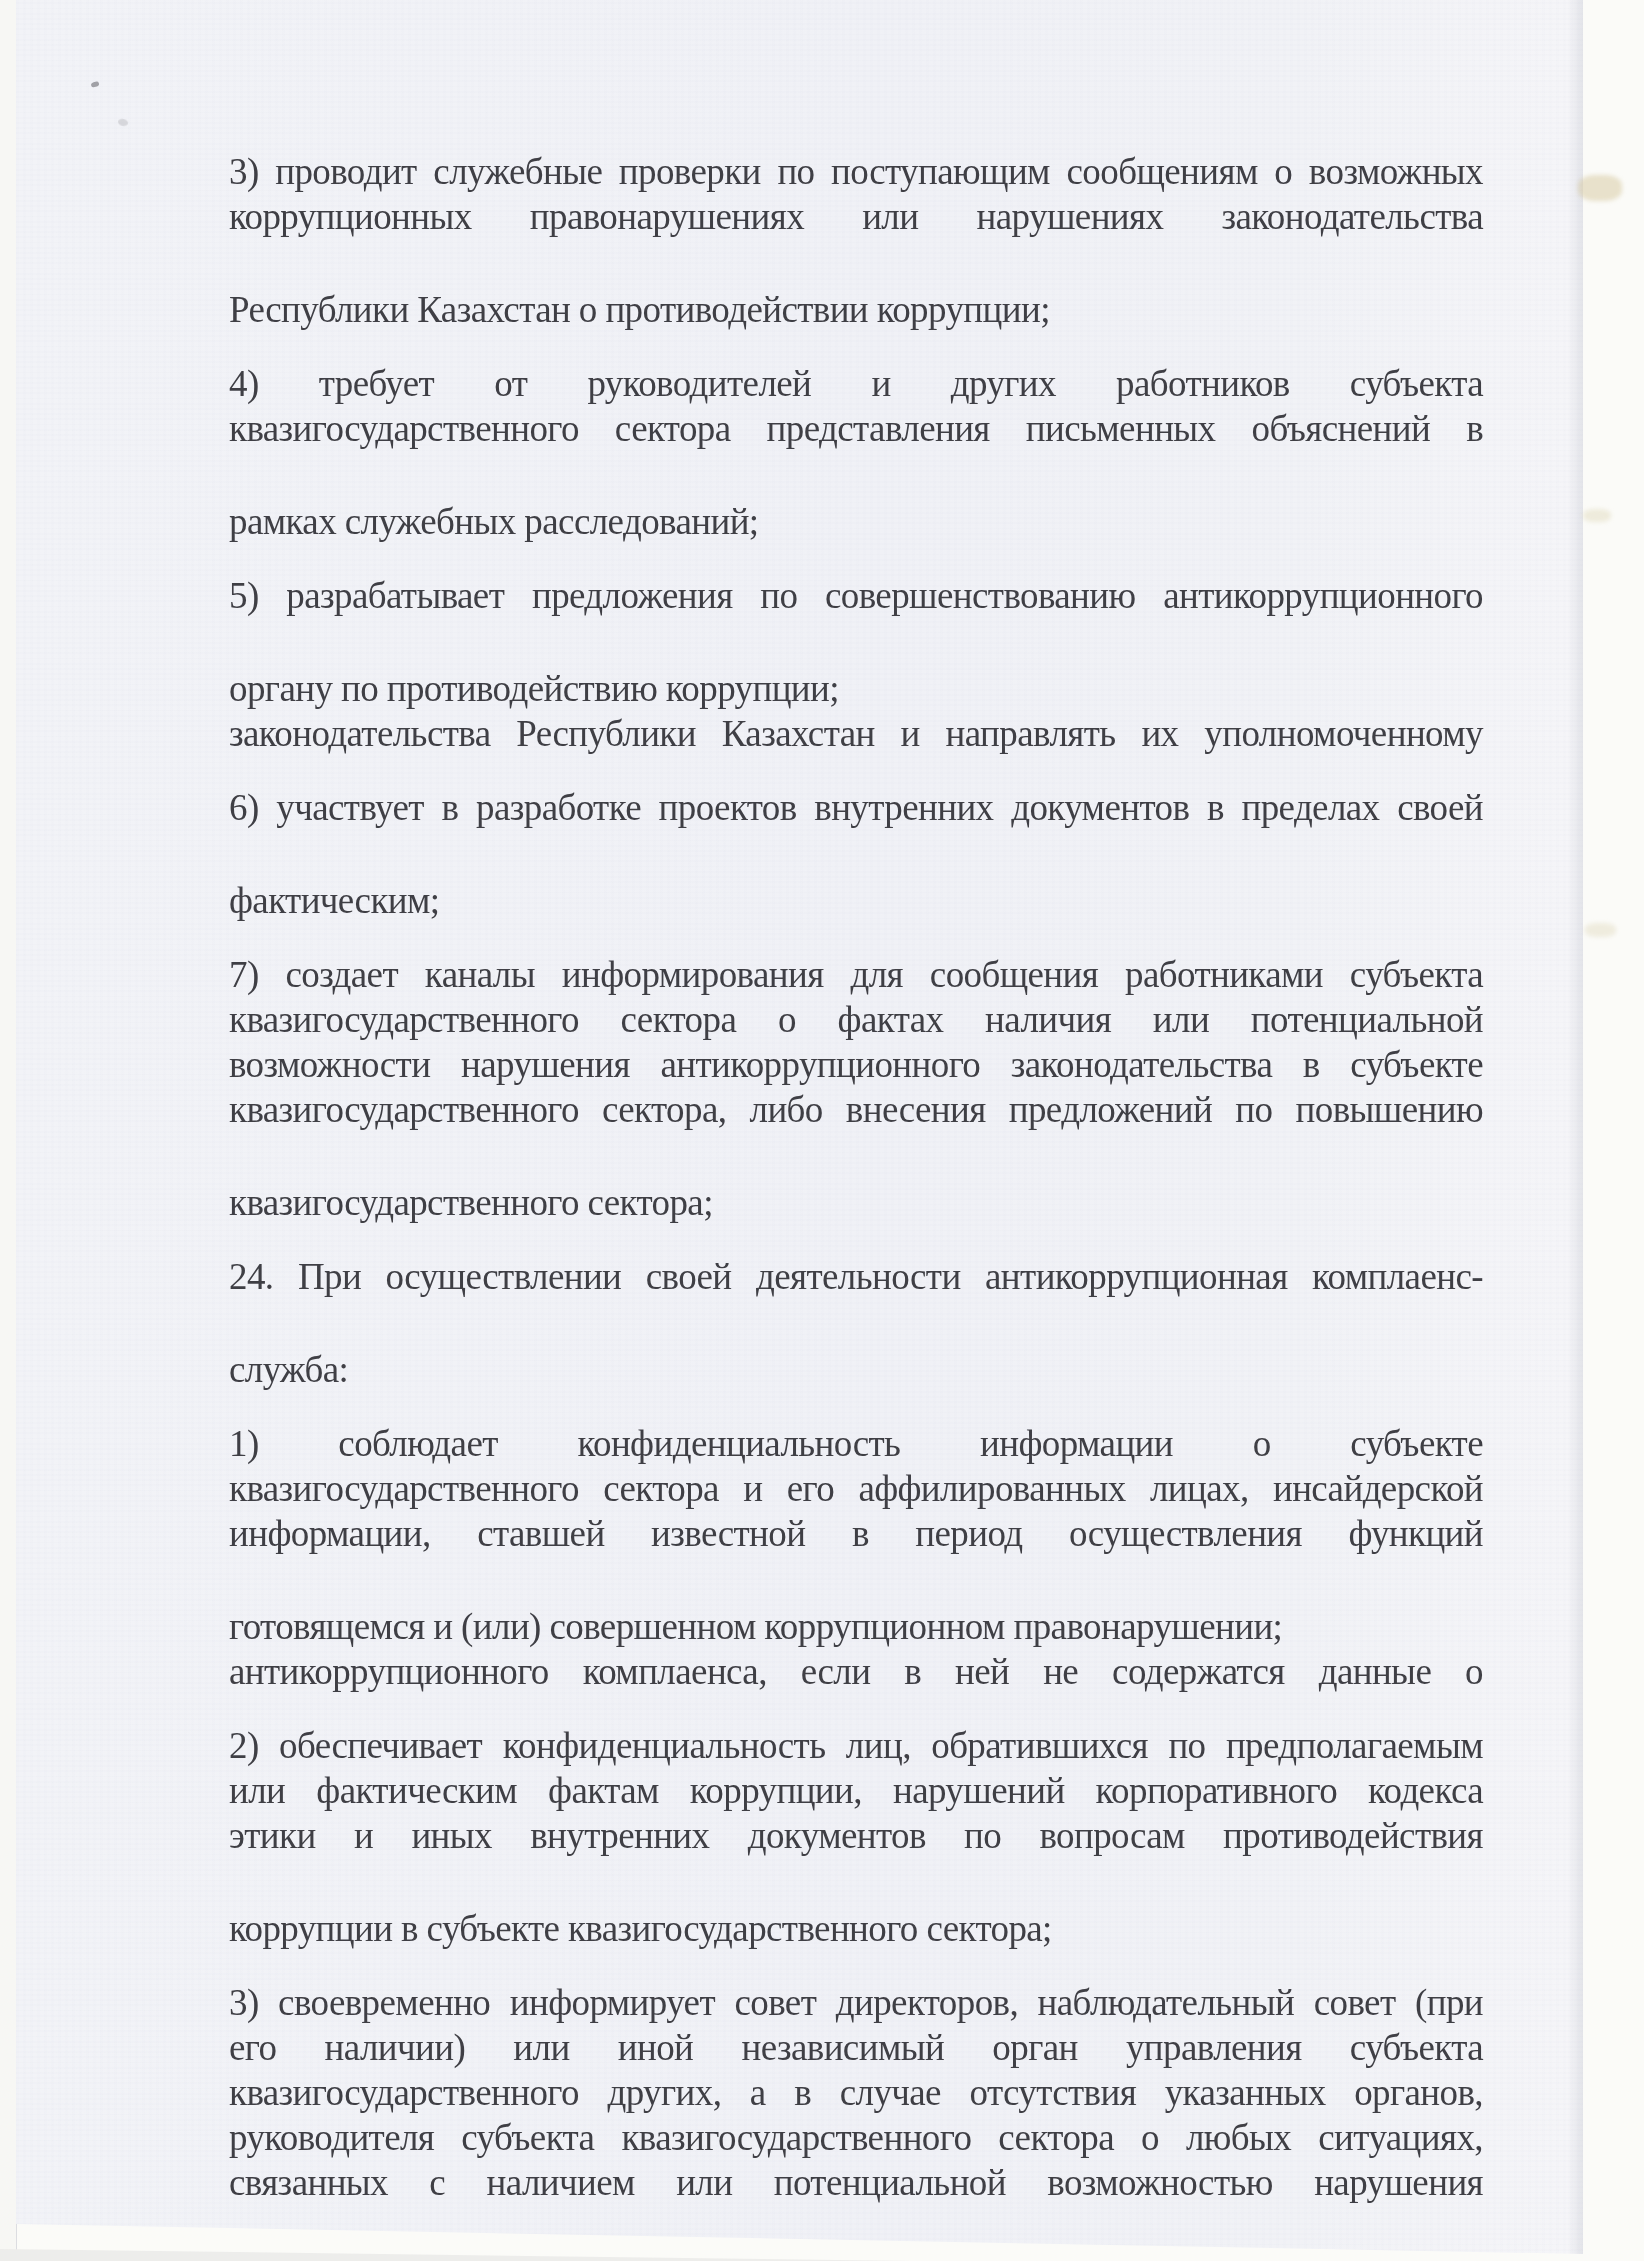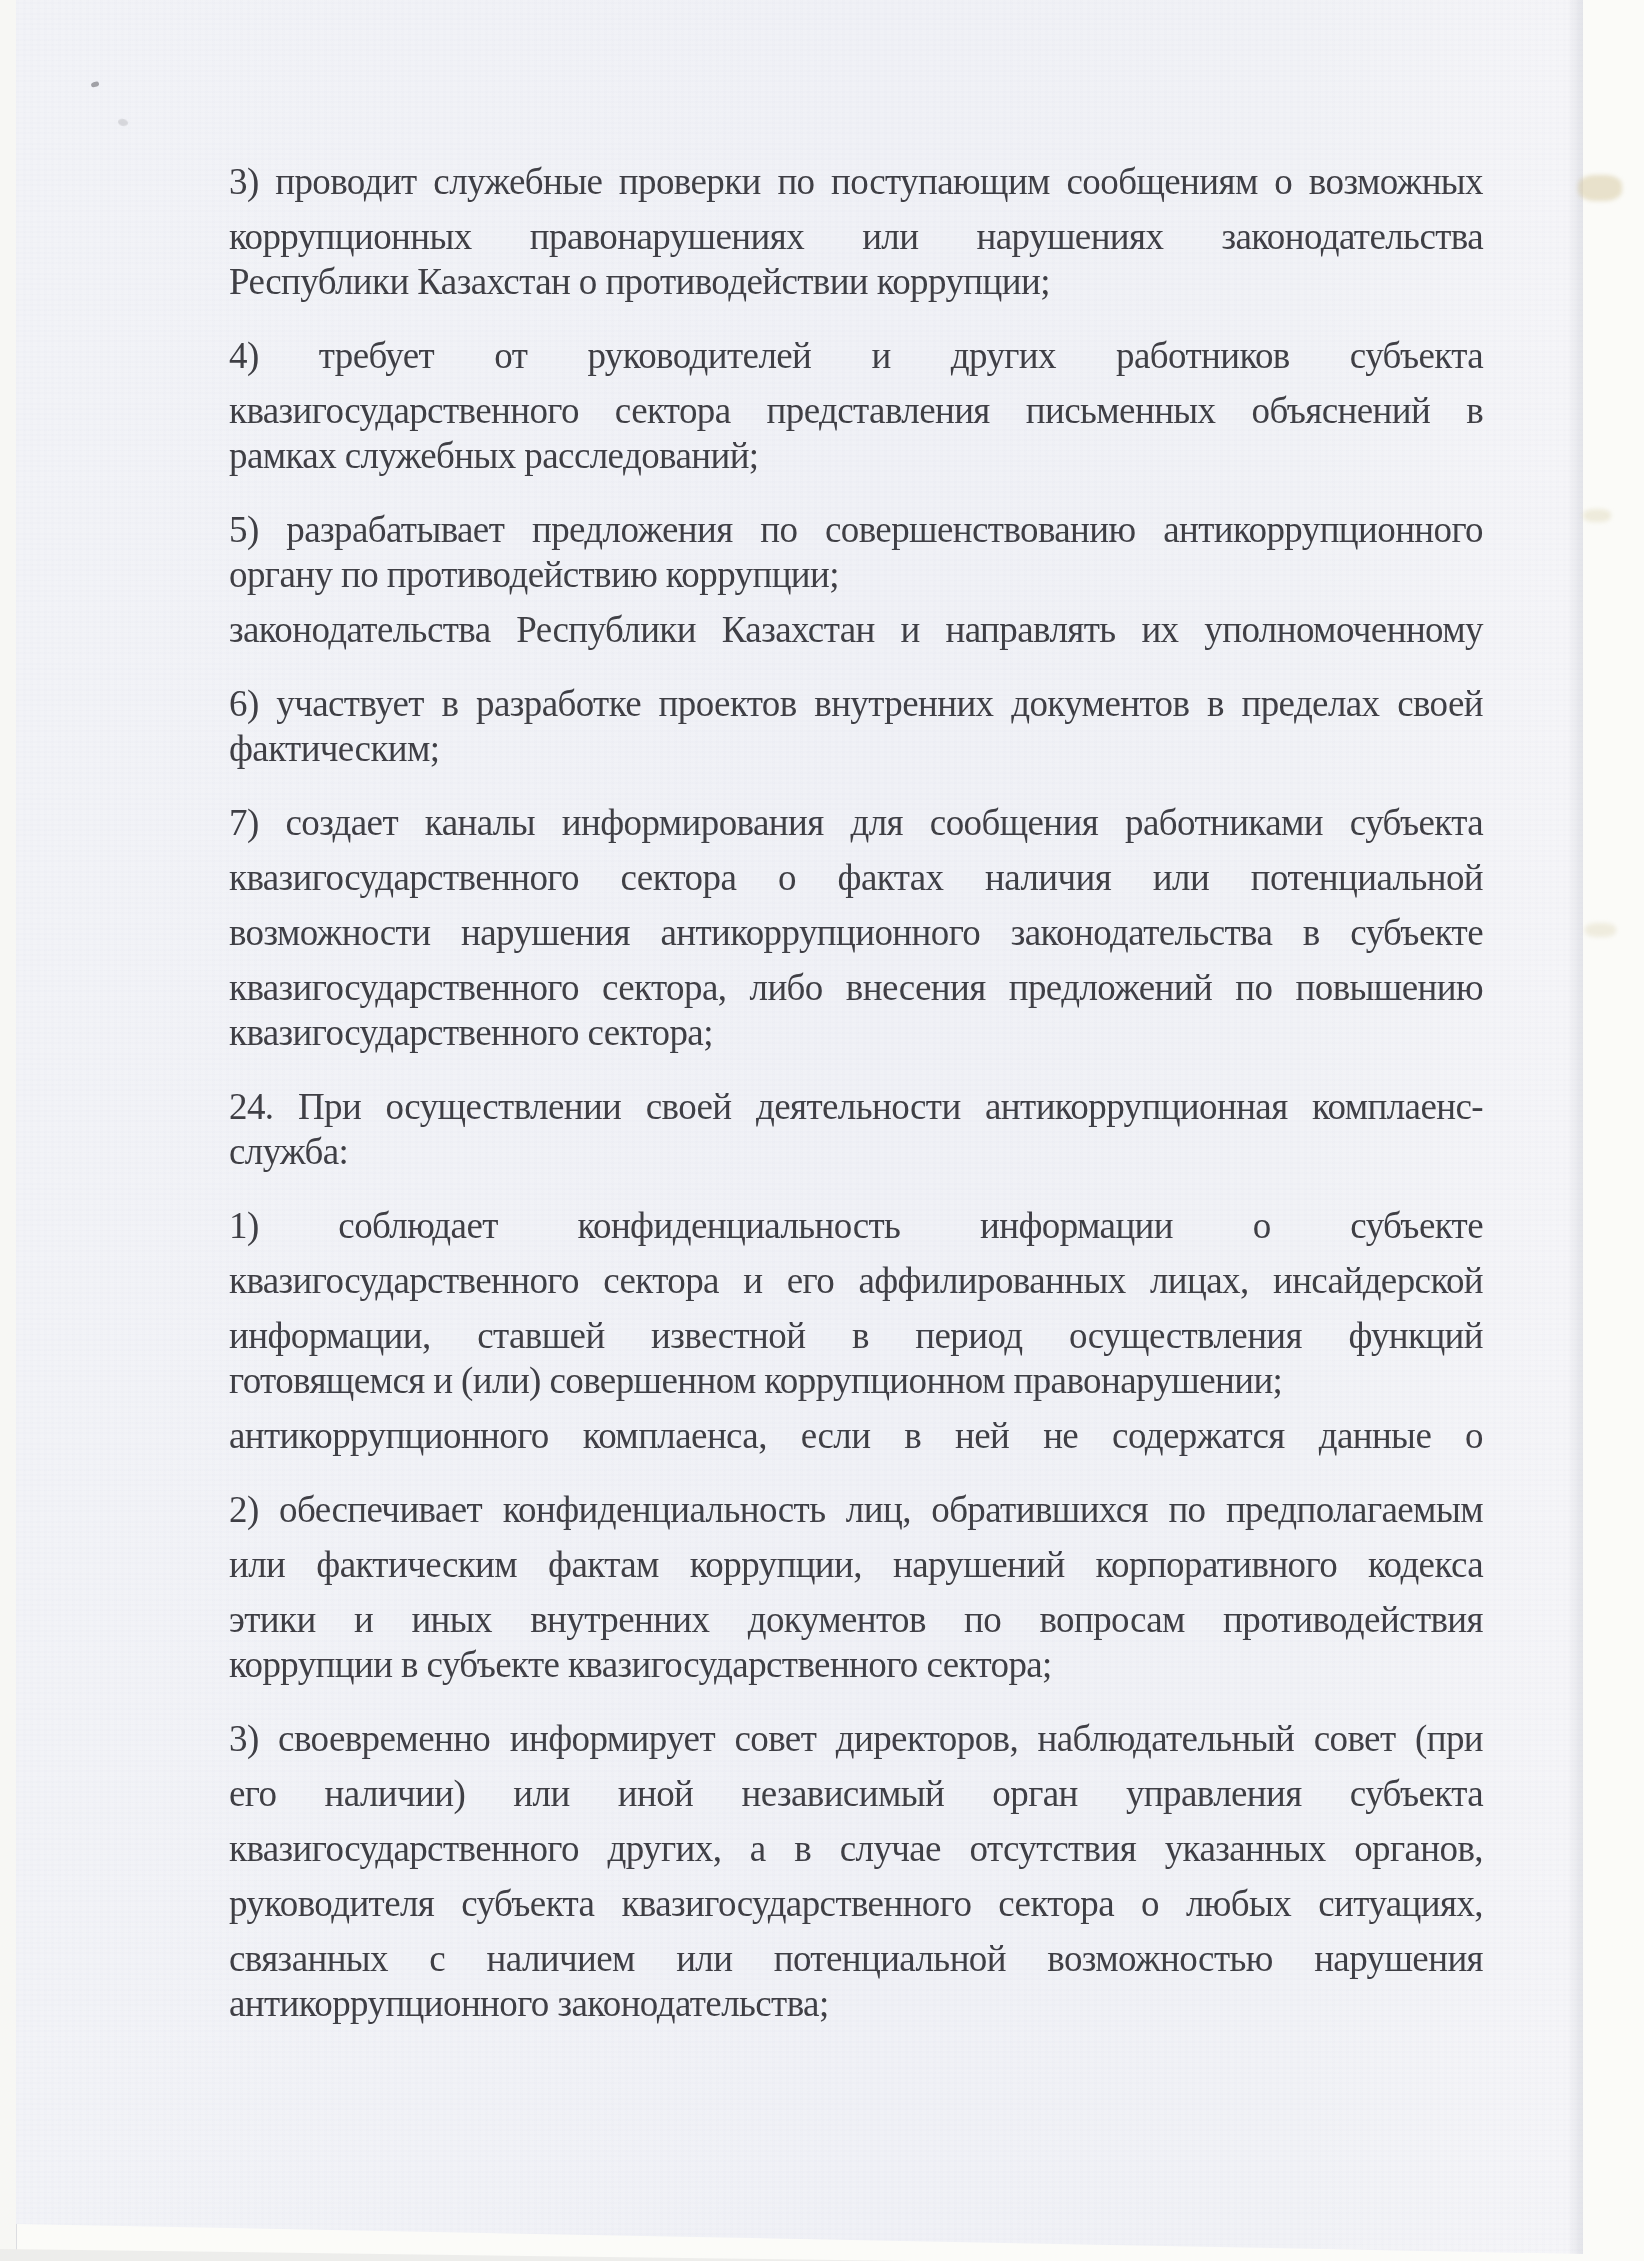--- a/index.html
+++ b/index.html
@@ -32,22 +32,22 @@
   
   .textblock{
     position:absolute;left:213px;top:149px;width:1254px;
     font-size:37px;line-height:45px;letter-spacing:-0.6px;
     color:#3f3f45;
     text-rendering:optimizeLegibility;
   }
   .para{margin:0;}
   .para + .para{margin-top:29px;}
   .line{white-space:normal;}
-  .line.just{text-align:justify;text-align-last:justify;margin-top:10px;}
-  .line.last{text-align:left;}
+  .line.just{text-align:justify;text-align-last:justify;}
+  .line.last{text-align:left;margin-top:48px;}
   
   .speck{position:absolute;border-radius:50%;pointer-events:none;}
   .speck.s1{left:91px;top:82px;width:7.7px;height:4.5px;background:#85858b;opacity:.75;transform:rotate(-18deg);}
   .speck.s2{left:118px;top:119px;width:10.3px;height:7px;background:#b7b7bc;opacity:.45;transform:rotate(12deg);filter:blur(0.6px);}
   .smudge{position:absolute;pointer-events:none;filter:blur(1.9px);border-radius:40%;}
   .smudge.m1{left:1578px;top:175px;width:44px;height:26px;background:rgba(214,199,158,.5);}
   .smudge.m2{left:1583px;top:509px;width:28px;height:13px;background:rgba(219,209,173,.38);}
   .smudge.m3{left:1585px;top:923px;width:31px;height:14px;background:rgba(214,204,168,.32);}
 </style>
 </head>

